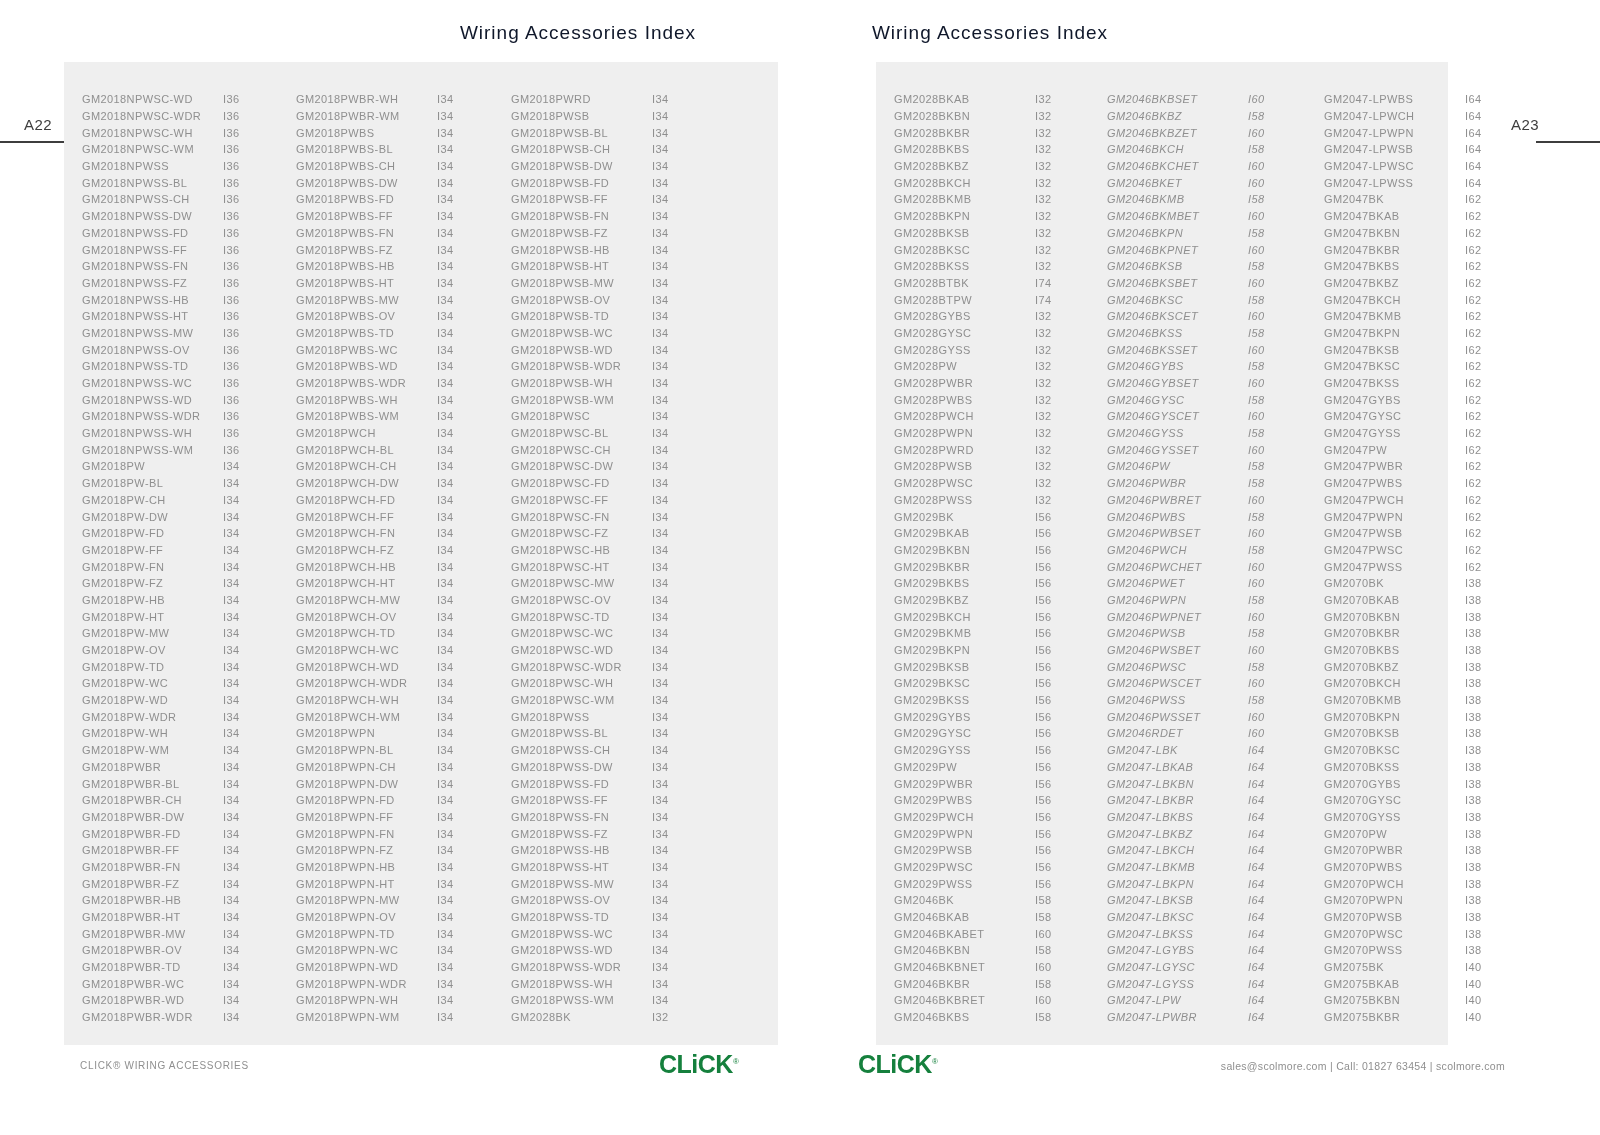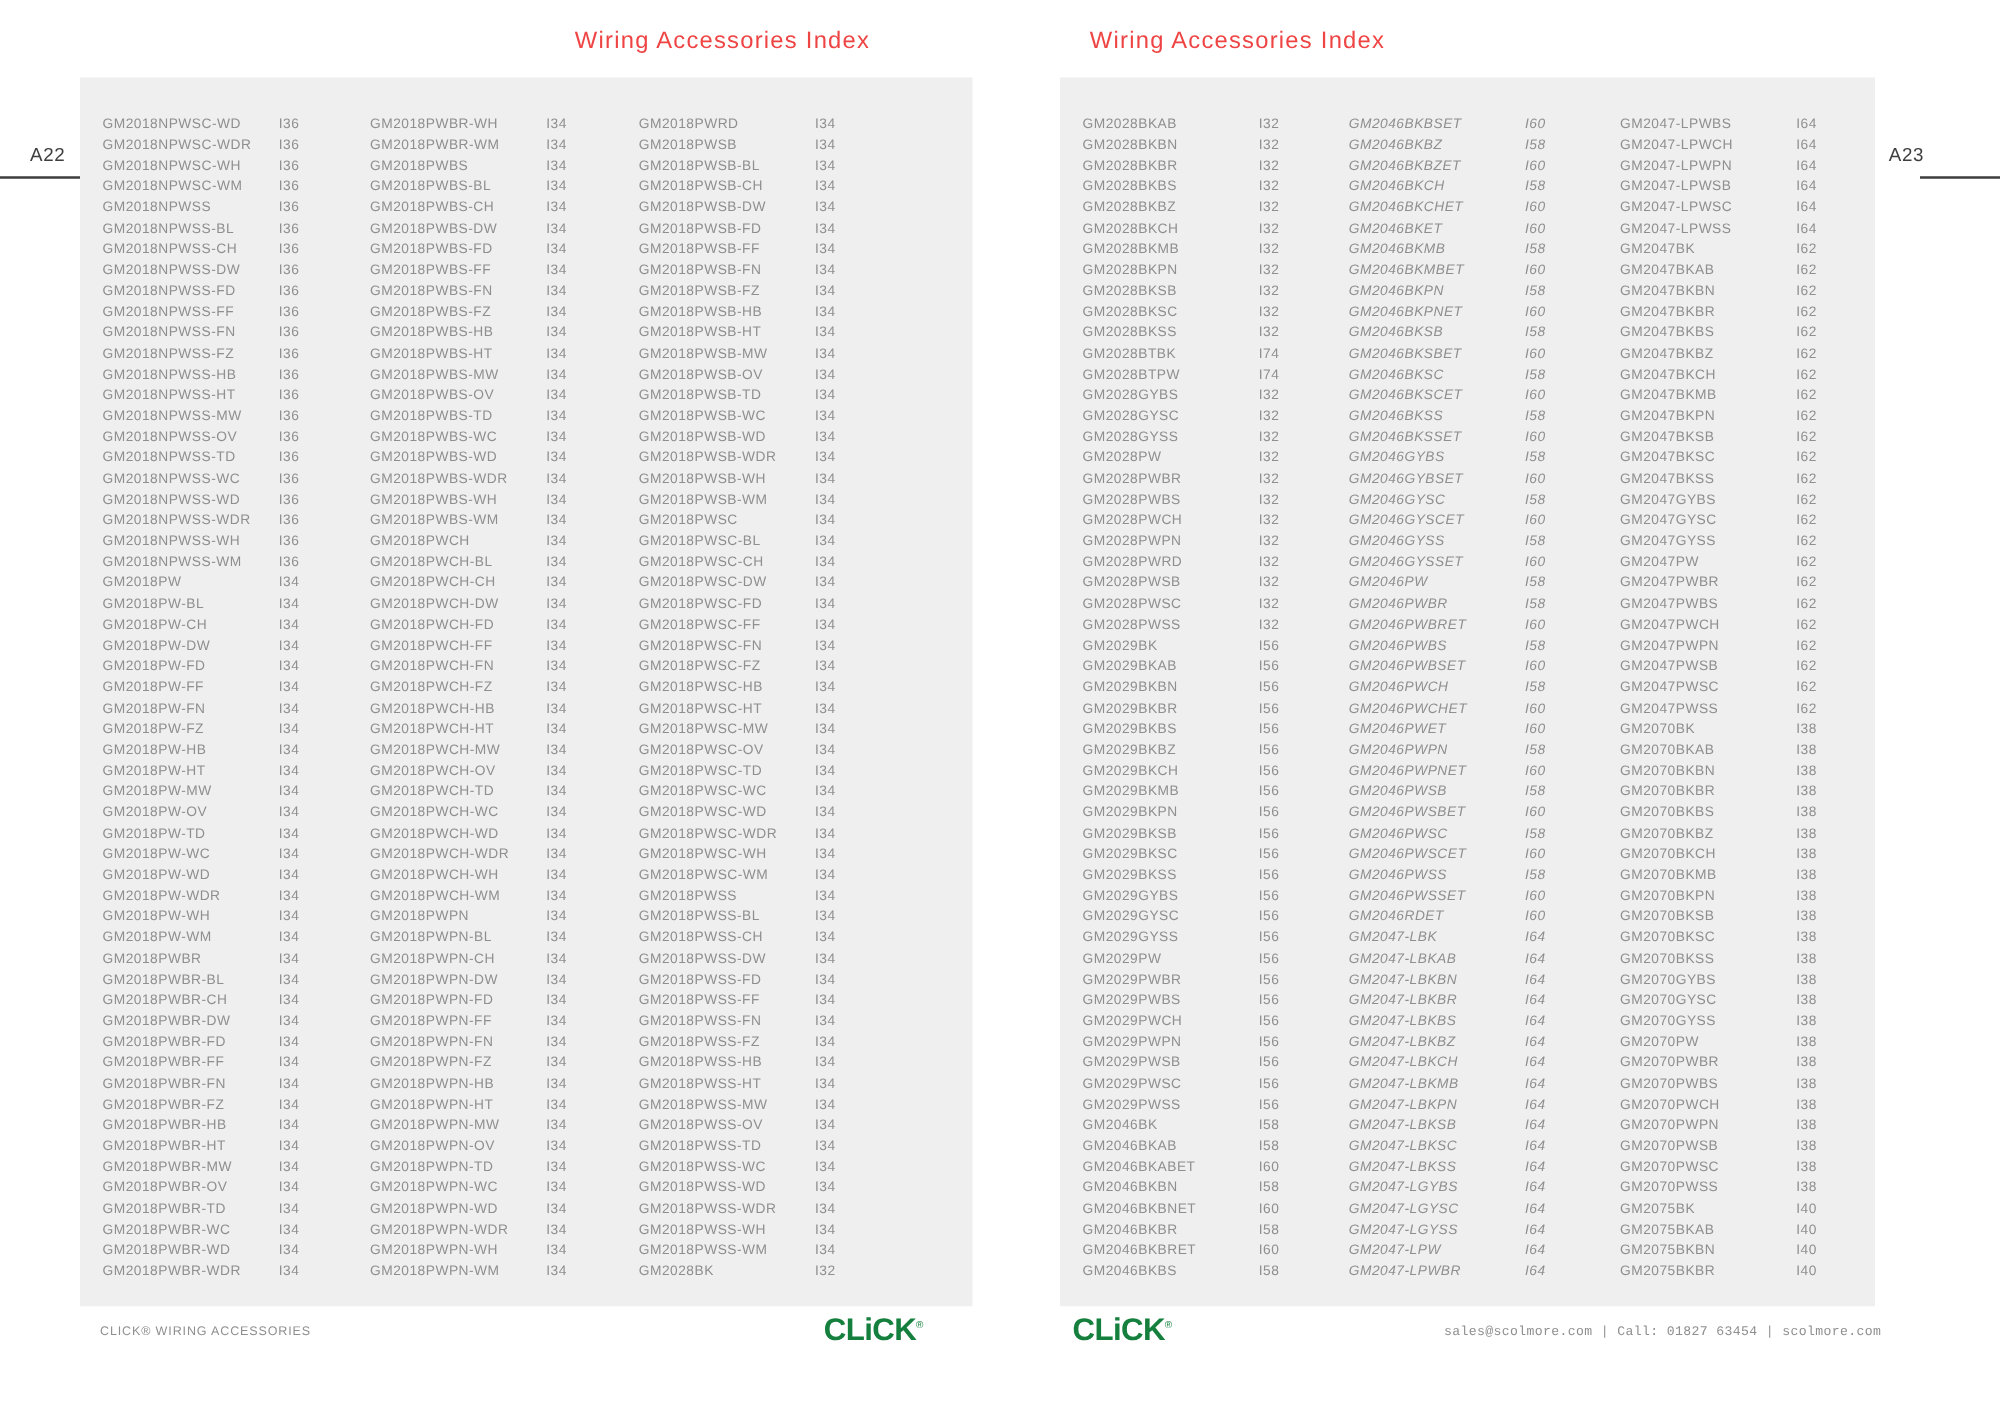--- a/index.html
+++ b/index.html
@@ -3,25 +3,25 @@
 <meta charset="utf-8">
 <style>
   html,body { margin:0; padding:0; }
   body {
     width:1600px; height:1135px; position:relative;
     background:#ffffff; overflow:hidden;
     font-family:"Liberation Sans", sans-serif;
   }
   .panel { position:absolute; top:62px; height:983px; background:#efefef; }
   #panel-a22 { left:64px;  width:714px; }
-  #panel-a23 { left:848px; width:652px; }
+  #panel-a23 { left:876px; width:572px; }
 
   .page-title {
     position:absolute; top:22px; transform:translateX(-50%);
-    font-size:19px; color:#ef4444; letter-spacing:1px; white-space:nowrap;
+    font-size:19px; color:#0f172a; letter-spacing:1px; white-space:nowrap;
   }
   #title-a22 { left:578px; }
   #title-a23 { left:990px; }
 
   .page-label { position:absolute; top:116px; font-size:15px; color:#3e3e3e; letter-spacing:0.5px; }
   #label-a22 { left:24px; }
   #label-a23 { left:1511px; }
   .page-rule { position:absolute; top:141px; height:2px; background:#3e3e3e; }
   #rule-a22 { left:0; width:64px; }
   #rule-a23 { left:1536px; width:64px; }
@@ -40,21 +40,21 @@
     letter-spacing:0.4px; white-space:nowrap;
   }
   .ref { width:34px; font-size:11px; color:#8f8f8f; letter-spacing:0.4px; }
 
   .footer-left {
     position:absolute; left:80px; top:1060px;
     font-size:10px; color:#8f8f8f; letter-spacing:0.7px;
   }
   .footer-right {
     position:absolute; right:95px; top:1060px;
-    font-size:10.5px; color:#8f8f8f; letter-spacing:0.3px;font-family:Liberation Mono, monospace;
+    font-size:10.5px; color:#8f8f8f; letter-spacing:0.3px;
   }
   .logo {
     position:absolute; top:1050px; font-weight:bold; font-size:25px;
     color:#15803d; letter-spacing:-0.5px; white-space:nowrap;
   }
   #logo-1 { left:659px; }
   #logo-2 { left:858px; }
   .logo sup { font-size:8px; font-weight:normal; vertical-align:super; }
 </style>
 </head>

